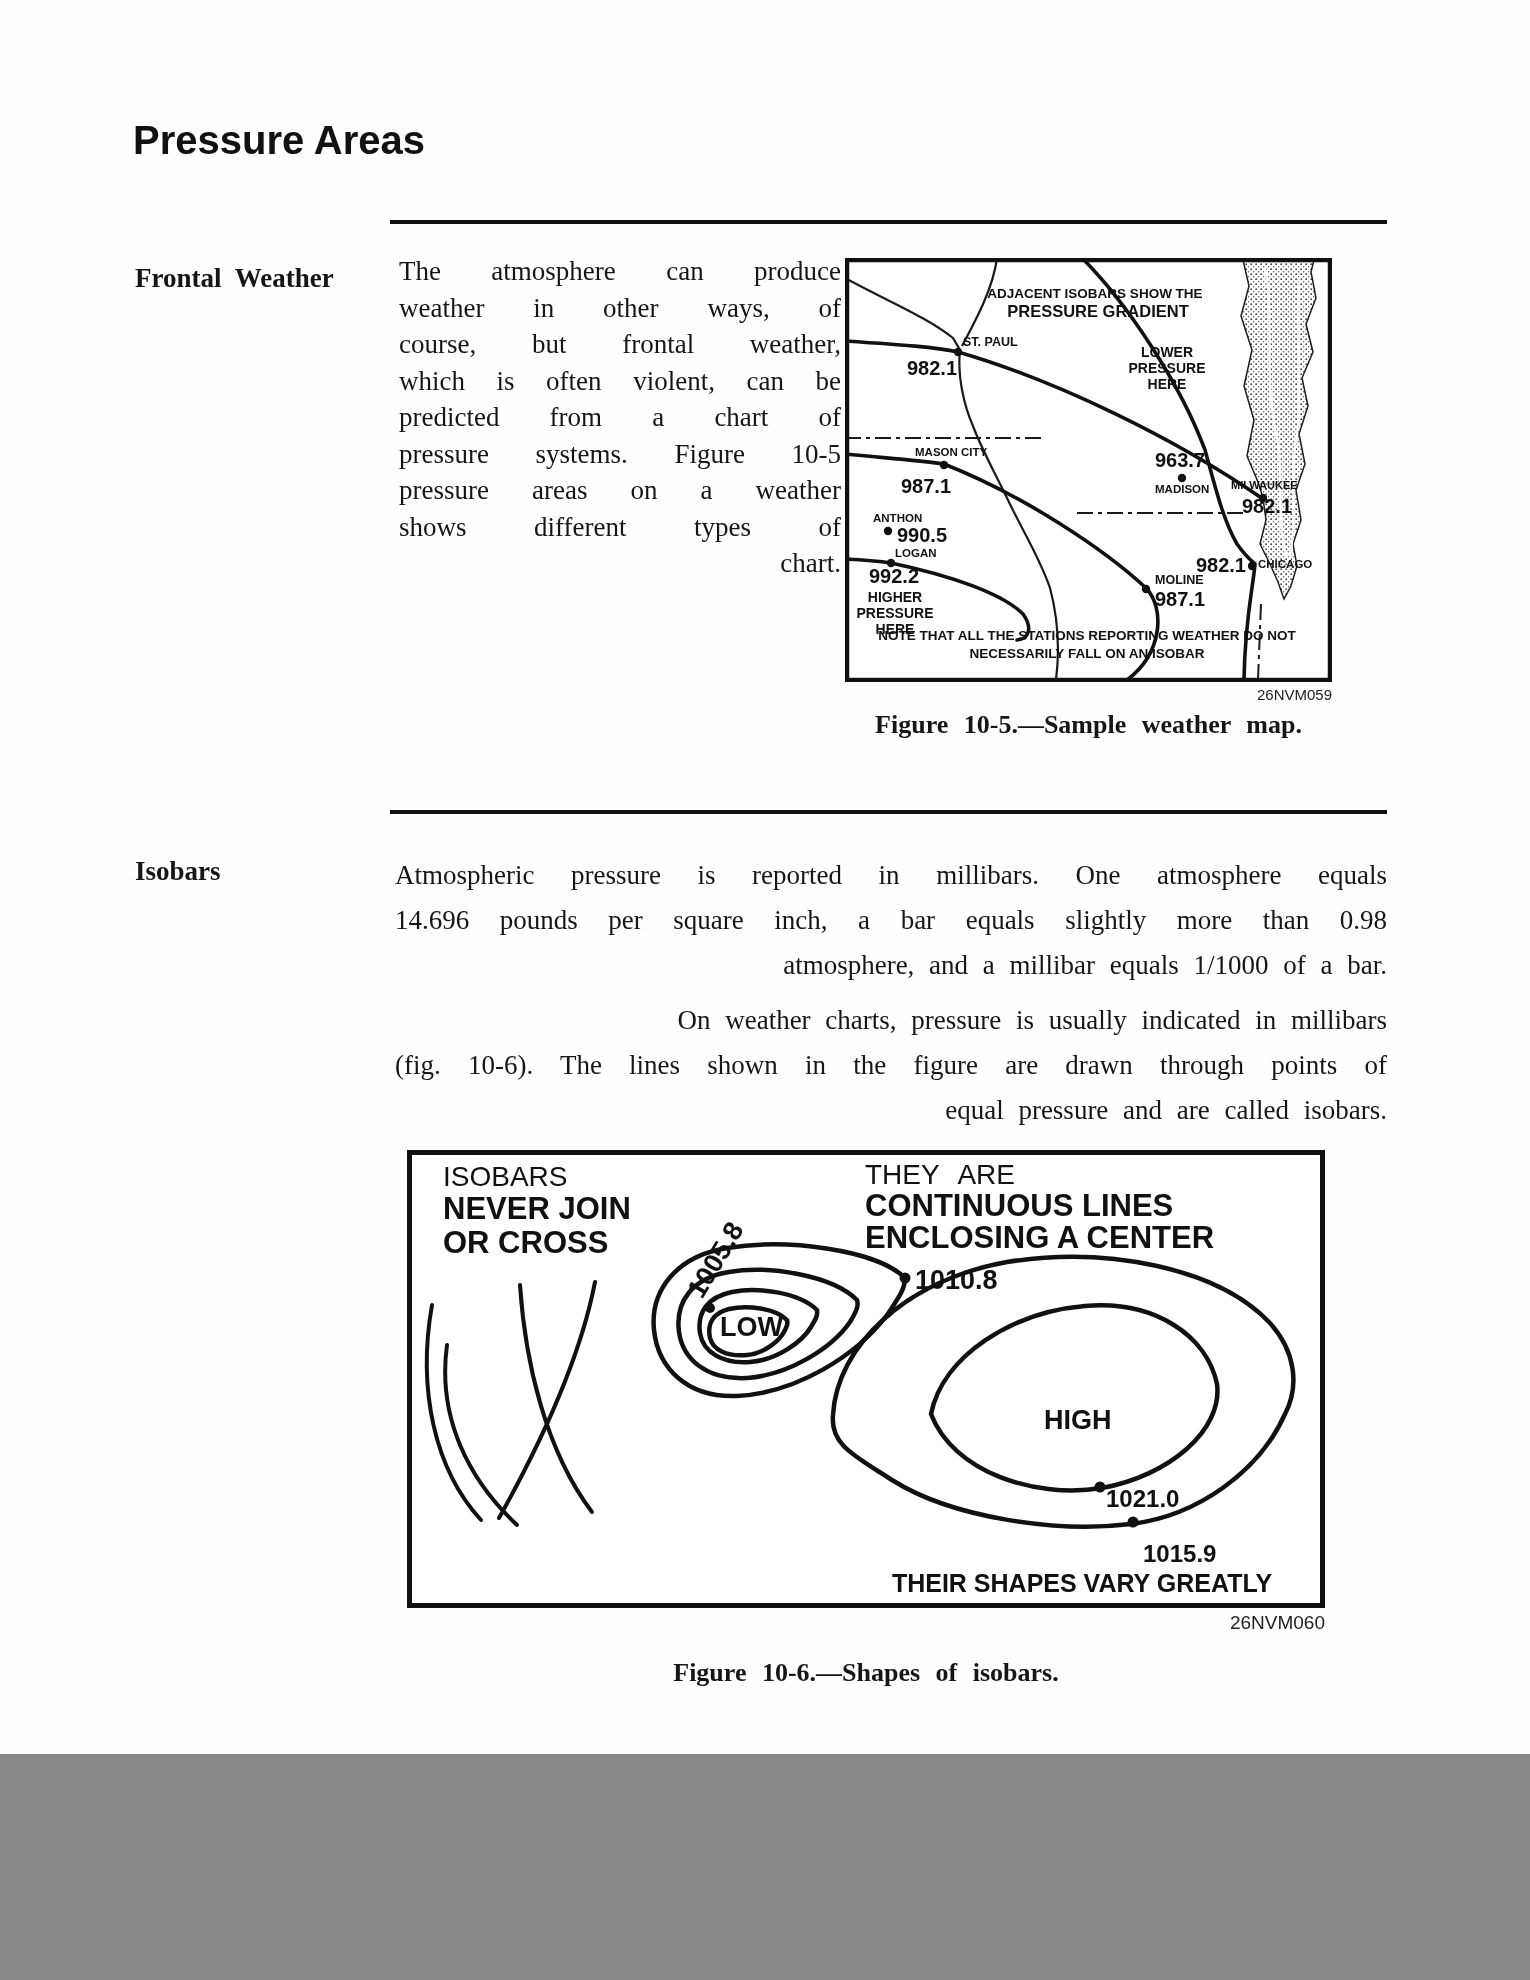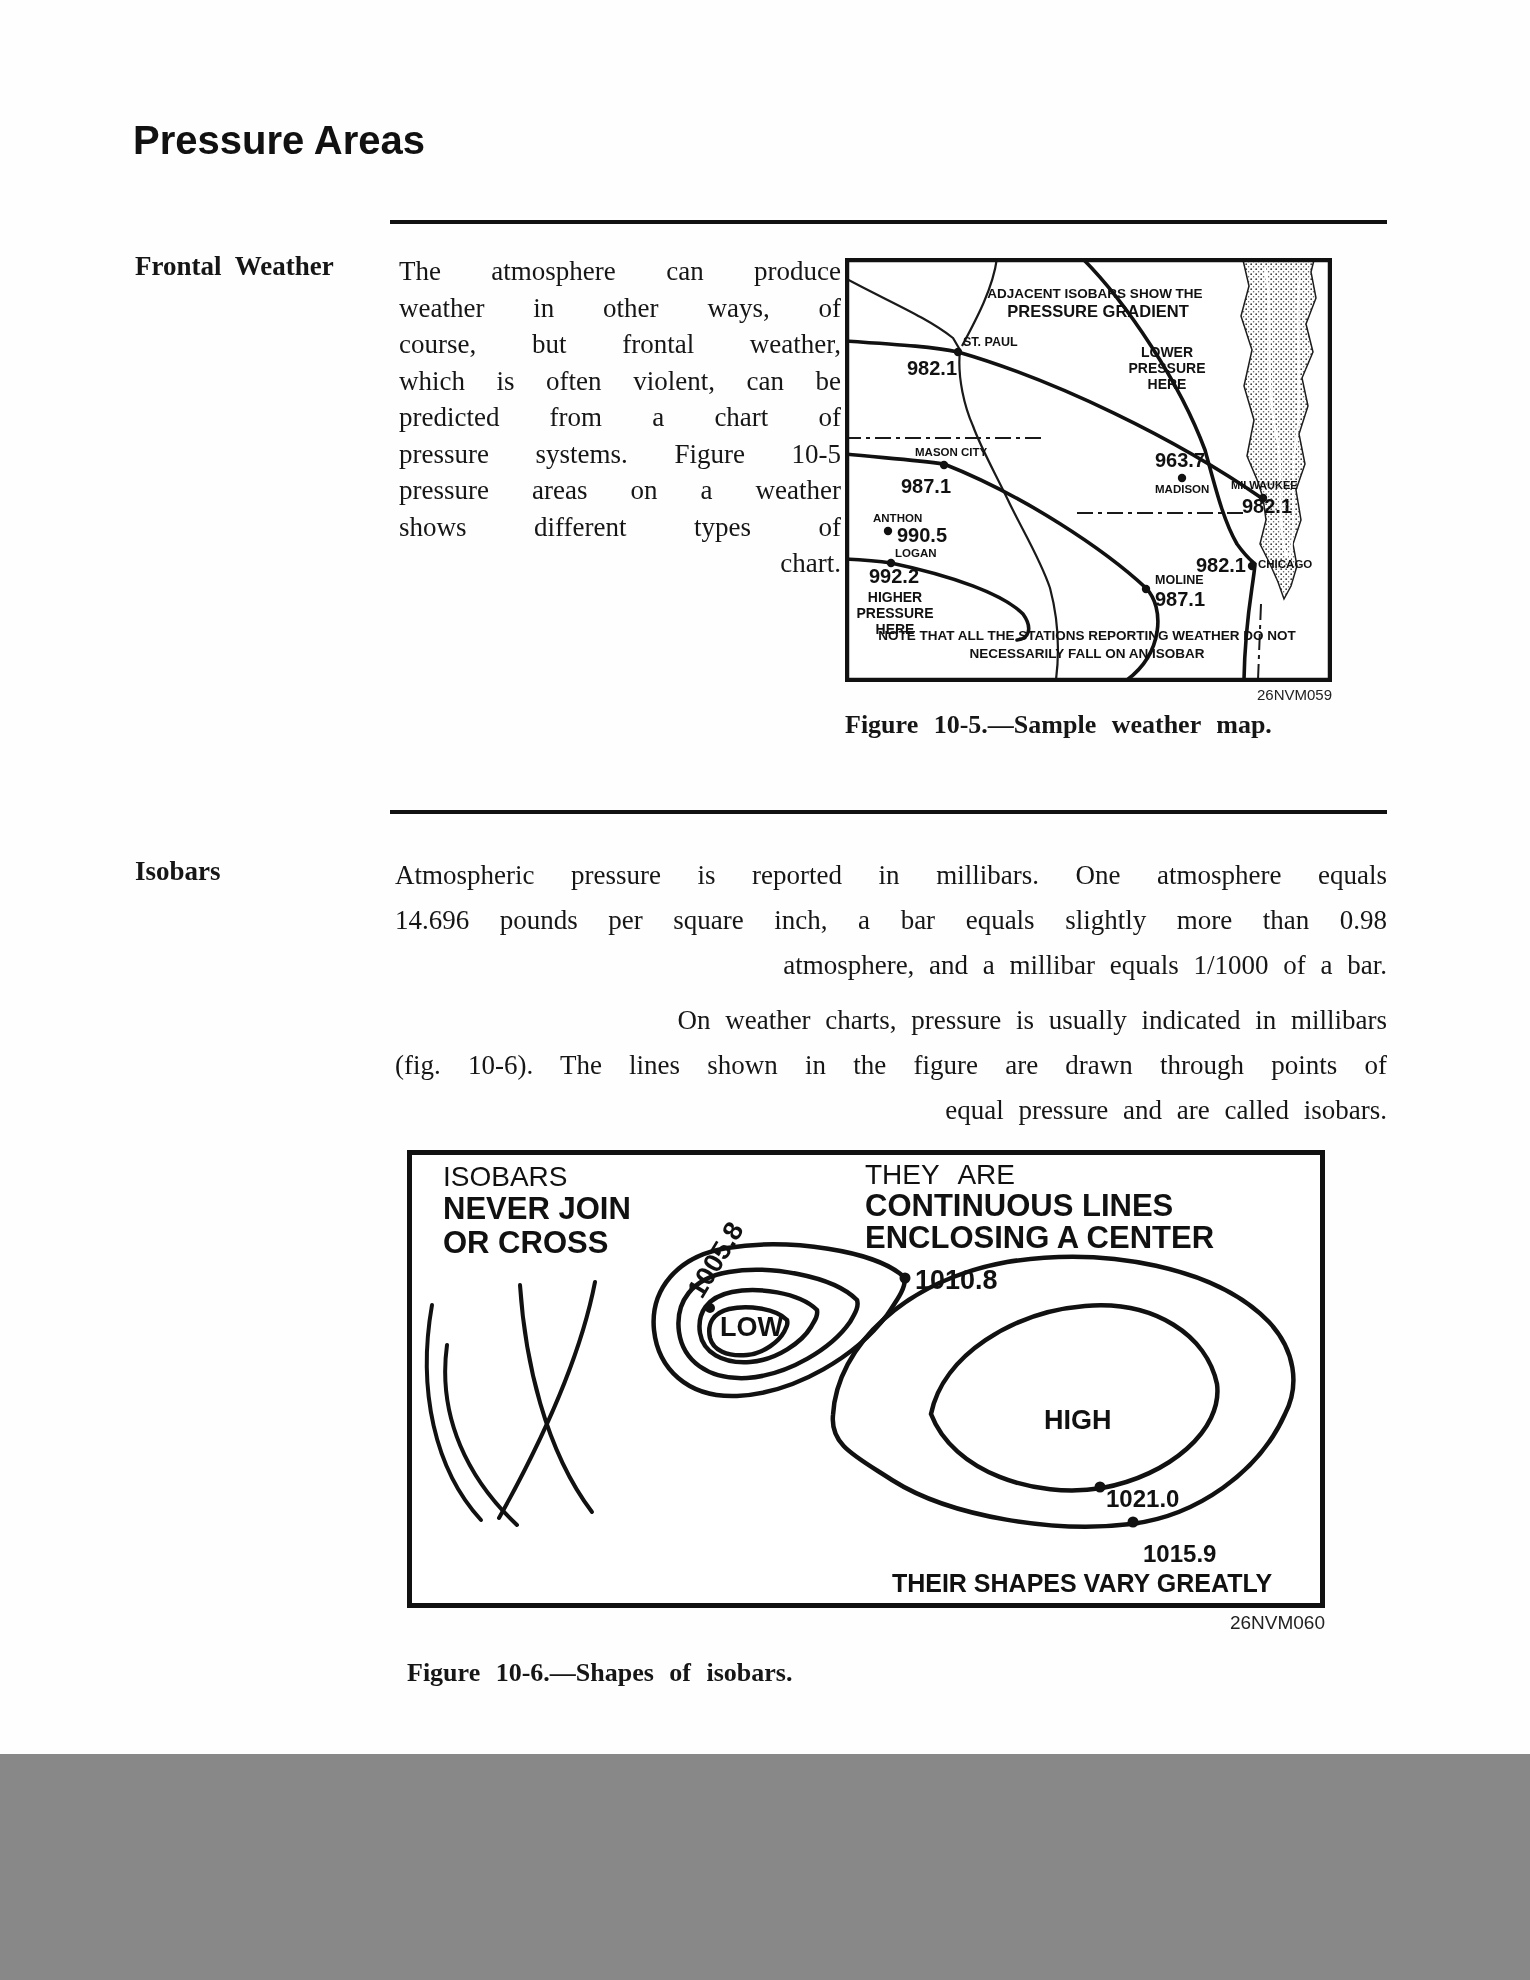--- a/index.html
+++ b/index.html
@@ -13,38 +13,38 @@
   .side-label{left:135px;font-weight:bold;font-size:27px;word-spacing:7px;white-space:nowrap;}
   .col{font-size:27px;}
   .col-narrow{left:399px;width:442px;}
   .col-wide{left:395px;width:992px;}
   .jline{display:block;text-align:right;}
   .just{text-align:justify;text-align-last:justify;}
   .ws{word-spacing:8px;}
   .lh1 .jline{height:36.5px;line-height:36.5px;}
   .lh2 .jline{height:45px;line-height:45px;}
   .fig{background:#fff;}
-  .caption{font-weight:bold;font-size:26px;word-spacing:9px;white-space:nowrap;}
+  .caption{font-weight:bold;font-size:26px;word-spacing:9px;text-align:center;white-space:nowrap;}
   .refcode{font-family:"Liberation Sans",sans-serif;text-align:right;color:#222;}
   .pagenum{left:11px;width:1530px;text-align:center;font-size:27px;top:1838px;}
   svg text{font-family:"Liberation Sans",sans-serif;fill:#111;}
   .ft{font-weight:bold;}
   .ftn{font-weight:normal;}
 </style>
 </head>
 <body>
 
 <div class="page">
 
   <div class="abs title">Pressure Areas</div>
 
   <div class="abs rule rule1"></div>
   <div class="abs rule rule2"></div>
 
-  <div class="abs side-label" style="top:251px;text-align:right;">Frontal Weather</div>
+  <div class="abs side-label" style="top:263px;text-align:right;">Frontal Weather</div>
   <div class="abs col col-narrow lh1" style="top:253px;">
     <span class="jline just">The atmosphere can produce</span>
     <span class="jline just">weather in other ways, of</span>
     <span class="jline just">course, but frontal weather,</span>
     <span class="jline just">which is often violent, can be</span>
     <span class="jline just">predicted from a chart of</span>
     <span class="jline just">pressure systems. Figure 10-5</span>
     <span class="jline just">pressure areas on a weather</span>
     <span class="jline just">shows different types of</span>
     <span class="jline">chart.</span>

